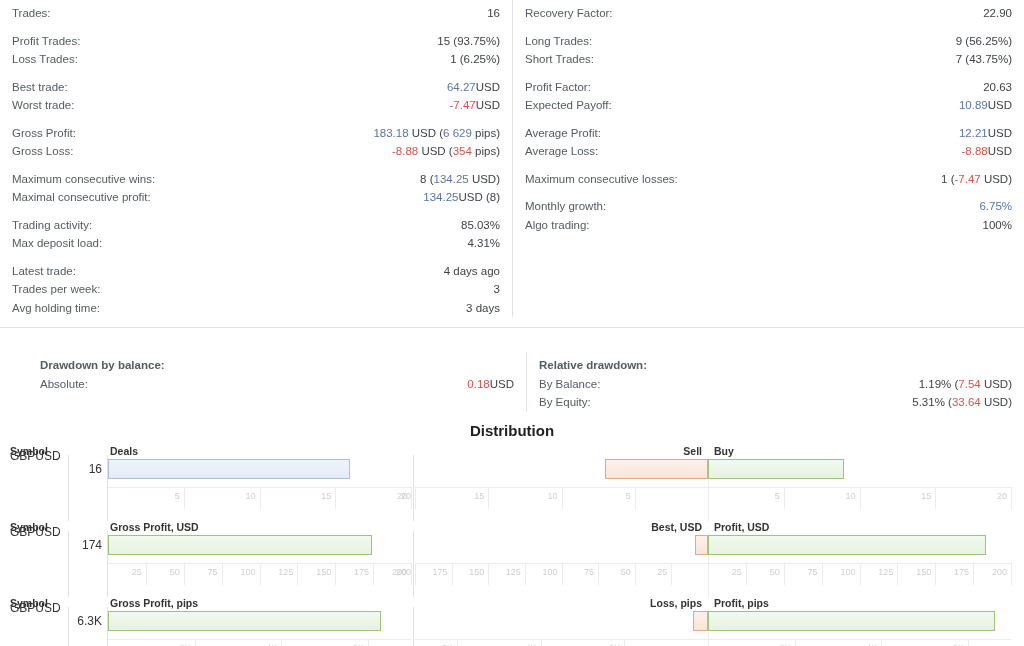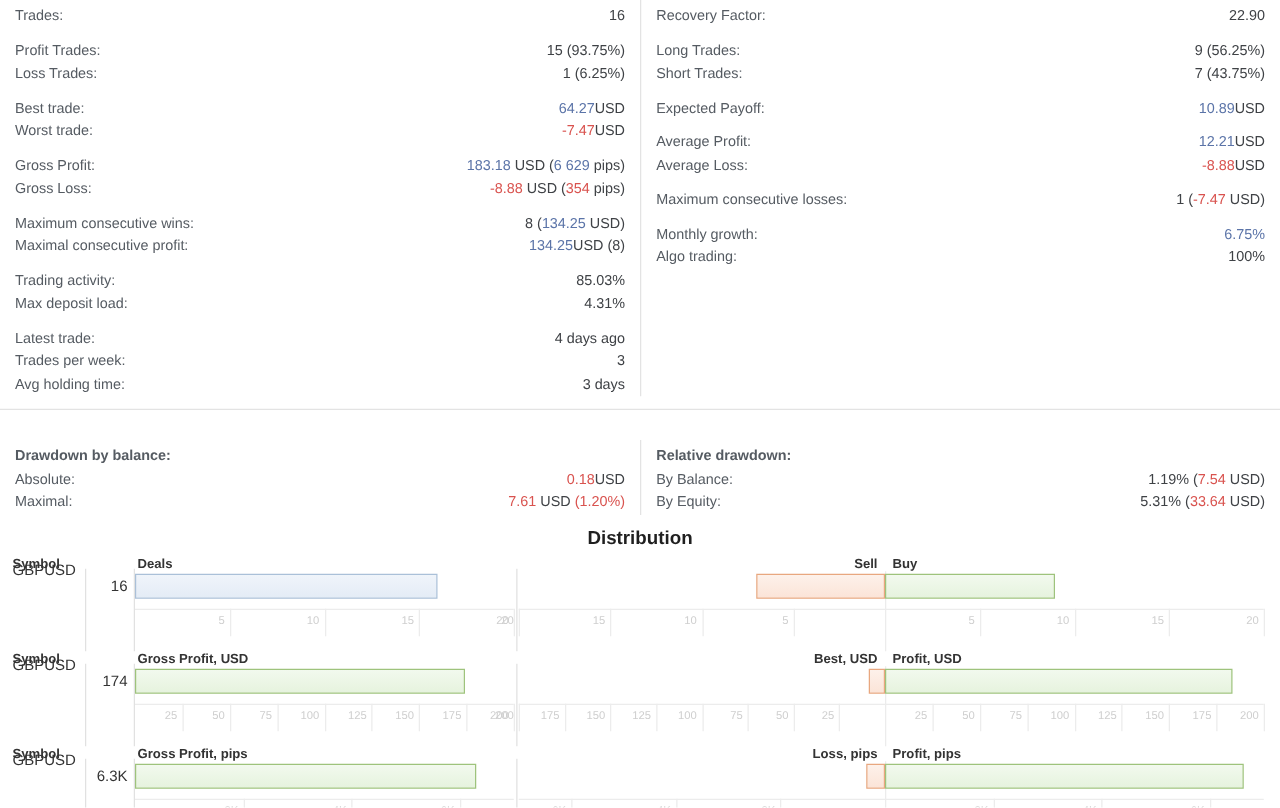--- a/index.html
+++ b/index.html
@@ -26,21 +26,21 @@
   .gap { height: 9px; }
   .blue { color: #5b74a8; text-align: center; }
   .red  { color: #d9534f; }
   .bold { font-weight: bold; color: #333; }
 
   
   .hr {
     height: 1px; background: #e3e3e3;
     margin: 10px 0 0 0; width: 1024px;
   }
-  .dd { display: flex; padding-top: 24px; }
+  .dd { display: flex; padding-top: 24px; margin-left: 28px; }
   .dd .col { width: 512px; }
 
   
   .dist-title {
     text-align: center; font-size: 15px; font-weight: bold;
     color: #1f1f1f; margin: 10px 0 6px 0;
   }
   .chart-row { position: relative; height: 76px; }
   .chart-row .hdr { position: absolute; top: 0; font-size: 10.5px; font-weight: bold; color: #333; }
   .chart-row .sym-hdr { left: 10px; }
@@ -140,20 +140,24 @@
         <div class="row">
           <span class="lbl">Long Trades:</span>
           <span class="val">9 (56.25%)</span>
         </div>
         <div class="row">
           <span class="lbl">Short Trades:</span>
           <span class="val">7 (43.75%)</span>
         </div>
         <div class="gap"></div>
         <div class="row">
+          <span class="lbl">Profit Factor:</span>
+          <span class="val">20.63</span>
+        </div>
+        <div class="row">
           <span class="lbl">Expected Payoff:</span>
           <span class="val"><span class="blue">10.89</span>USD</span>
         </div>
         <div class="gap"></div>
         <div class="row">
           <span class="lbl">Average Profit:</span>
           <span class="val"><span class="blue">12.21</span>USD</span>
         </div>
         <div class="row">
           <span class="lbl">Average Loss:</span>
@@ -180,24 +184,20 @@
 
   <div class="dd">
     <div class="col left">
       <div class="row">
         <span class="lbl bold">Drawdown by balance:</span>
       </div>
       <div id="dd-balance-rows">
           <div class="row">
             <span class="lbl">Absolute:</span>
             <span class="val"><span class="red">0.18</span>USD</span>
-          </div>
-          <div class="row">
-            <span class="lbl">Maximal:</span>
-            <span class="val"><span class="red">7.61</span> USD <span class="red">(1.20%)</span></span>
           </div>
         </div>
     </div>
     <div class="col right">
       <div class="row">
         <span class="lbl bold">Relative drawdown:</span>
       </div>
       <div id="dd-relative-rows">
           <div class="row">
             <span class="lbl">By Balance:</span>

